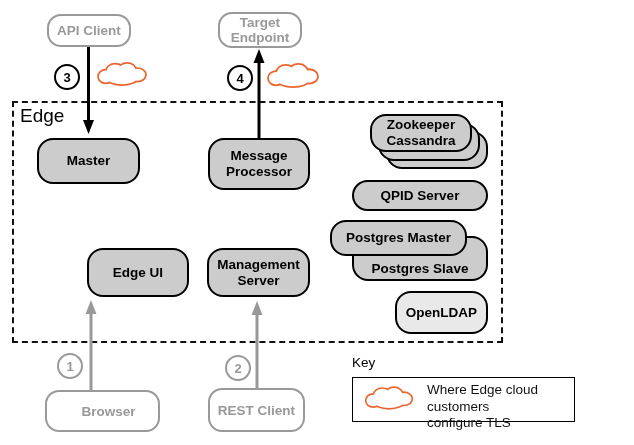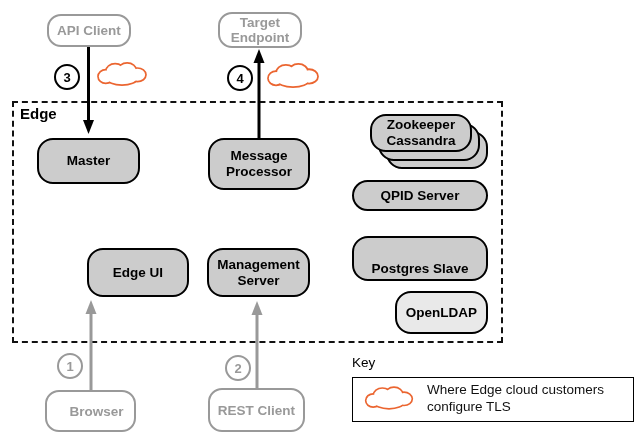--- a/index.html
+++ b/index.html
@@ -13,21 +13,21 @@
     color:#999;font-weight:bold;font-size:13.5px;line-height:15px;
     display:flex;align-items:center;justify-content:center;text-align:center;
     z-index:4;box-sizing:border-box;
   }
   
   .edge-box{
     position:absolute;left:12px;top:101px;width:491px;height:242px;
     border:2px dashed #111;box-sizing:border-box;z-index:1;background:#fff;
   }
   .edge-label{
-    position:absolute;left:6px;top:2px;font-size:15px;font-weight:bold;color:#000;
+    position:absolute;left:6px;top:2px;font-size:19px;font-weight:normal;color:#000;
   }
   
   .comp{
     position:absolute;background:#ccc;border:2.2px solid #000;border-radius:16px;
     color:#000;font-weight:bold;font-size:13.5px;line-height:16px;
     display:flex;align-items:center;justify-content:center;text-align:center;
     z-index:4;box-sizing:border-box;
   }
   .comp.light{background:#e9e9e9;}
   .comp.pill{border-radius:16px;}
@@ -43,21 +43,21 @@
     font-size:13px;font-weight:bold;z-index:5;box-sizing:border-box;
   }
   .step.dark{border:2.5px solid #000;color:#000;}
   .step.gray{border:2px solid #999;color:#999;}
   
   .icon-abs{position:absolute;z-index:5;}
   .arrow-layer{position:absolute;left:0;top:0;z-index:3;pointer-events:none;}
   
   .key-title{position:absolute;left:352px;top:355px;font-size:13.5px;color:#000;}
   .key-box{
-    position:absolute;left:352px;top:377px;width:282px;height:45px;
+    position:absolute;left:352px;top:377px;width:223px;height:45px;
     border:1.5px solid #000;box-sizing:border-box;background:#fff;z-index:4;
   }
   .key-text{
     position:absolute;left:74px;top:4px;font-size:13.5px;line-height:16.5px;color:#111;
   }
 </style>
 </head>
 <body>
 
 <div class="canvas">
@@ -84,21 +84,21 @@
       <polygon points="257,301 251.5,315 262.5,315" fill="#999"></polygon>
     </g>
   </svg>
 
   <div class="ext" style="left:47px;top:14px;width:84px;height:33px;">
     <span>API Client</span>
   </div>
   <div class="ext" style="left:218px;top:12px;width:84px;height:36px;padding:9px;">
     <span>Target Endpoint</span>
   </div>
-  <div class="ext" style="left:45px;top:390px;width:91px;height:42px;padding-left:12px;">
+  <div class="ext" style="left:45px;top:390px;width:115px;height:42px;padding-left:12px;">
     <span>Browser</span>
   </div>
   <div class="ext" style="left:208px;top:388px;width:97px;height:44px;">
     <span>REST Client</span>
   </div>
 
   <div class="step dark" style="left:54px;top:64px;">
     <span>3</span>
   </div>
   <div class="step dark" style="left:227px;top:65px;">
@@ -161,20 +161,23 @@
     <span>Zookeeper</span>
     <span>Cassandra</span>
   </div>
 
   <div class="comp pill" style="left:352px;top:180px;width:136px;height:31px;">
     <span>QPID Server</span>
   </div>
 
   <div class="comp behind" style="left:352px;top:236px;width:136px;height:45px;">
     <span>Postgres Slave</span>
+  </div>
+  <div class="comp front" style="left:330px;top:220px;width:137px;height:36px;">
+    <span>Postgres Master</span>
   </div>
 
   <div class="comp light" style="left:395px;top:291px;width:93px;height:43px;">
     <span>OpenLDAP</span>
   </div>
 
   <div class="comp" style="left:40px;top:248px;width:102px;height:49px;margin-left:47px;">
     <span>Edge UI</span>
   </div>
   <div class="comp" style="left:207px;top:248px;width:103px;height:49px;padding:10px;">

